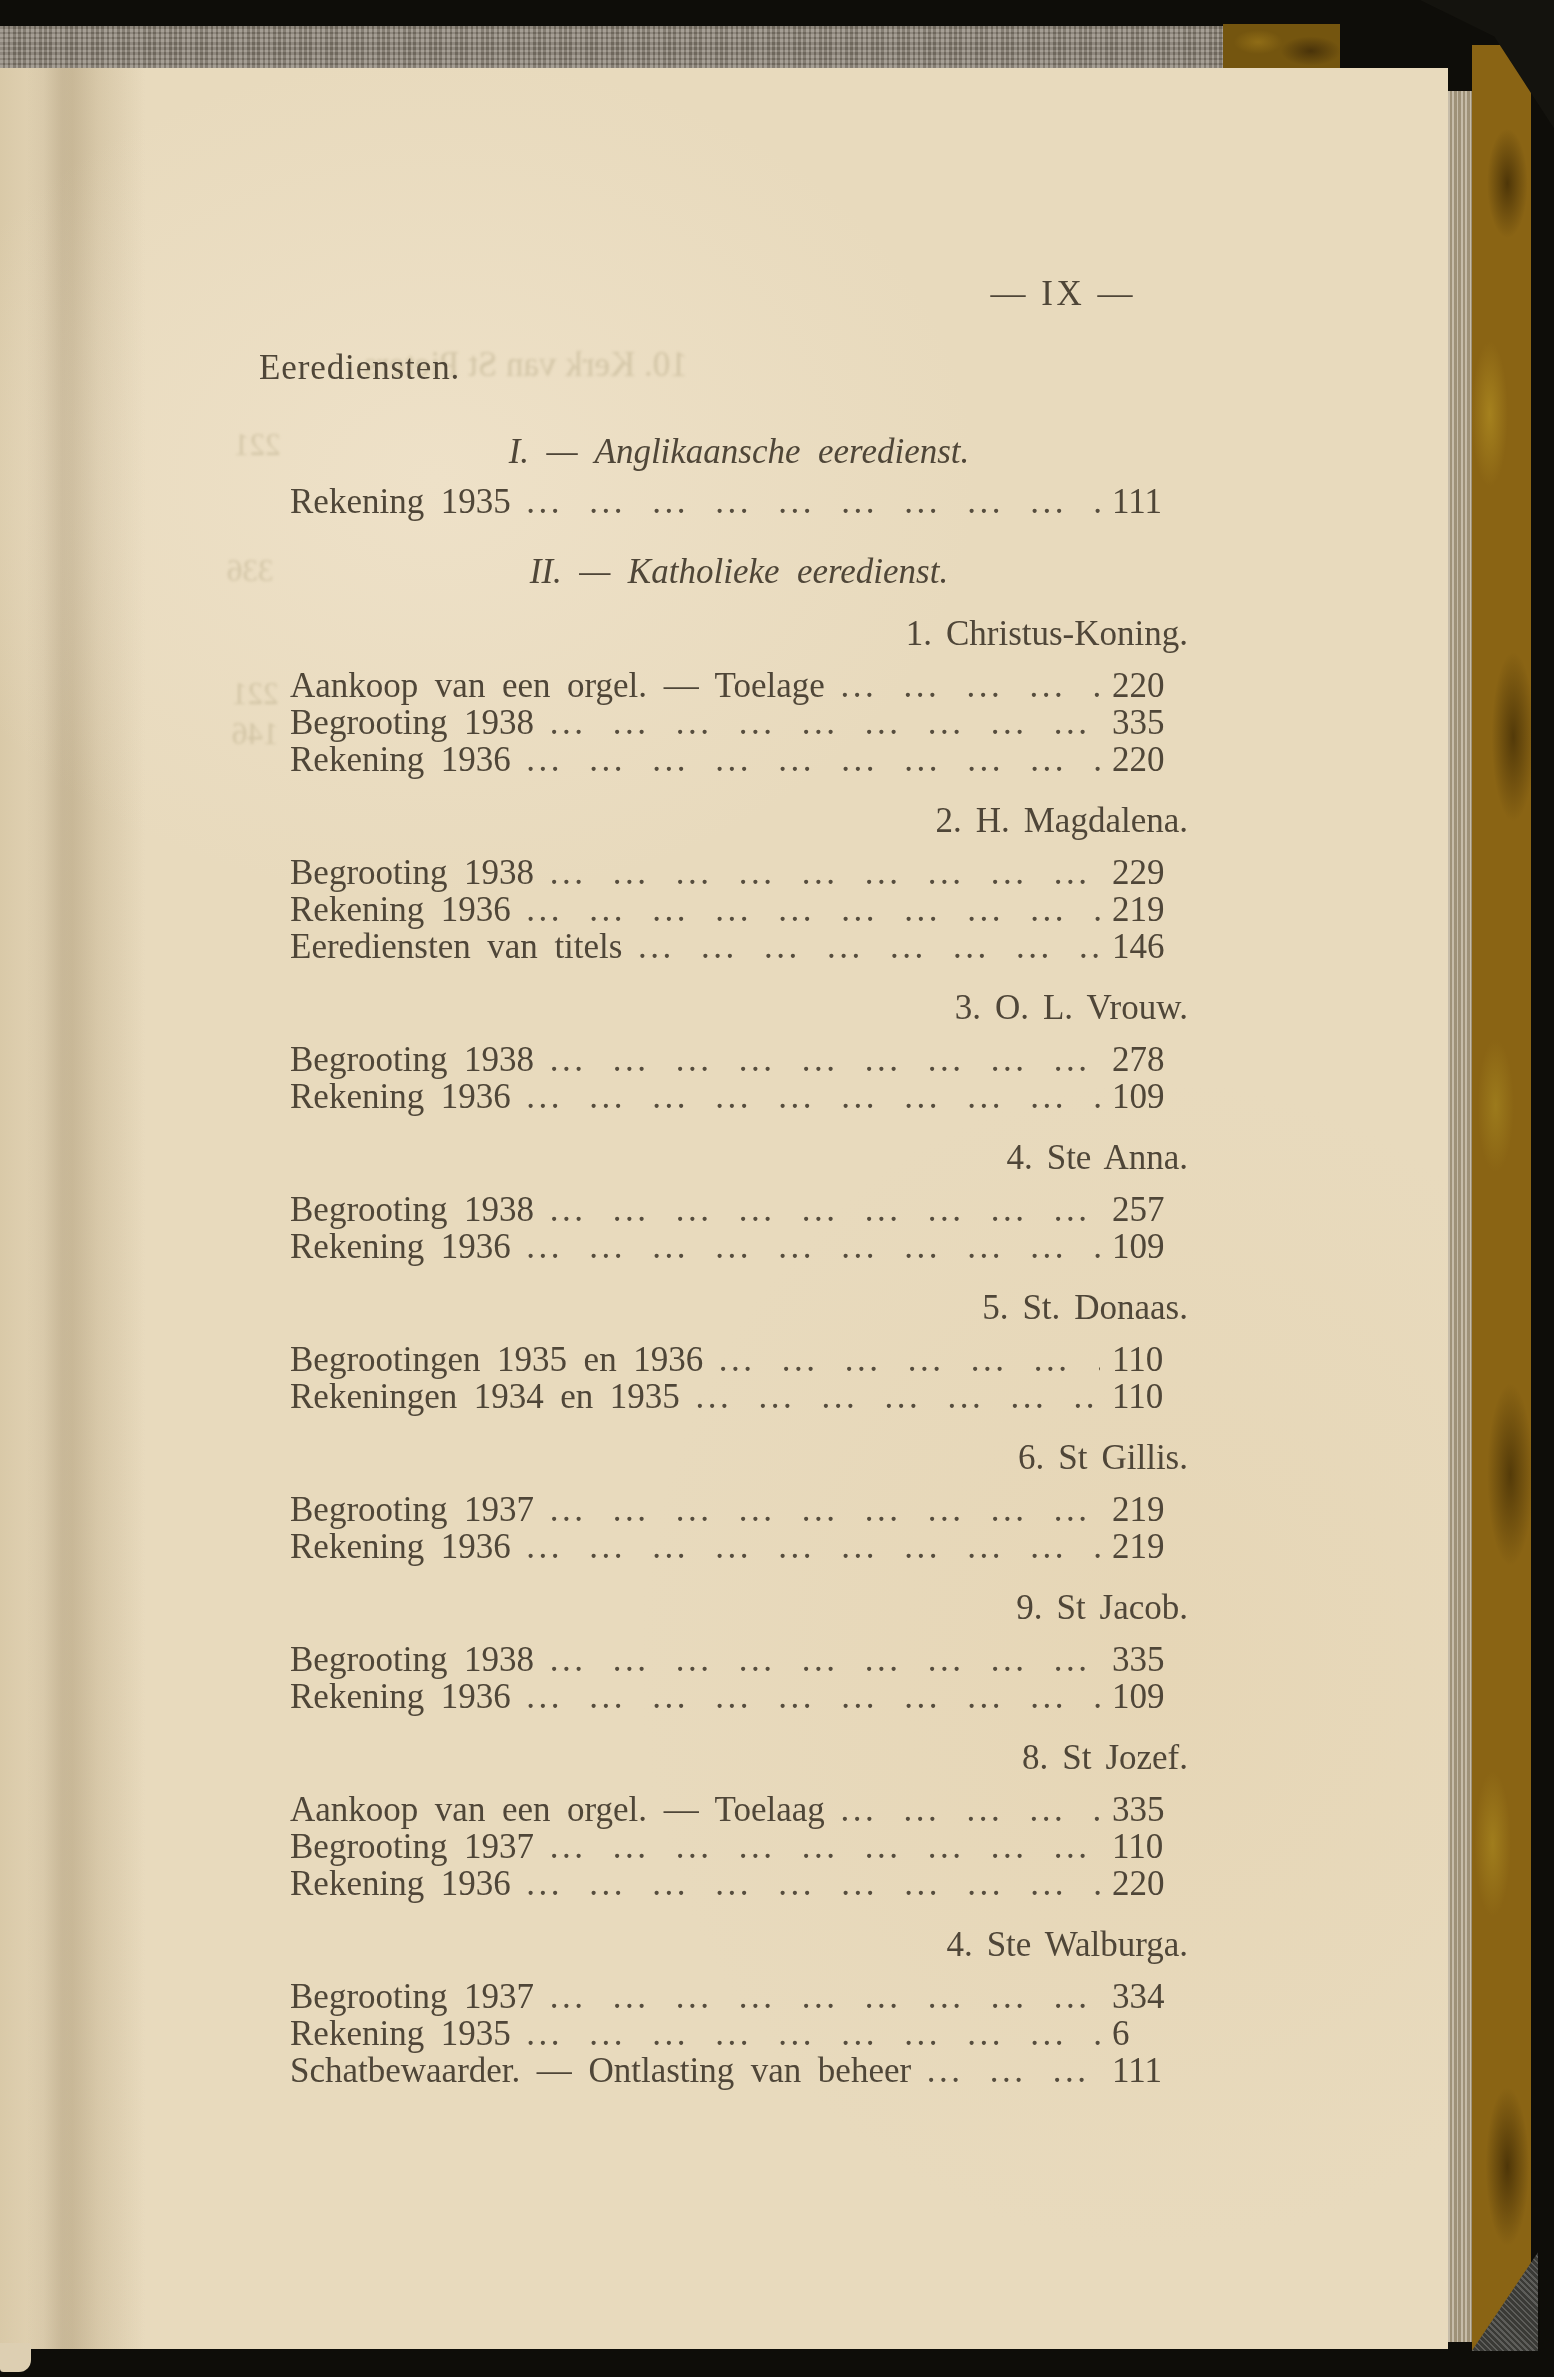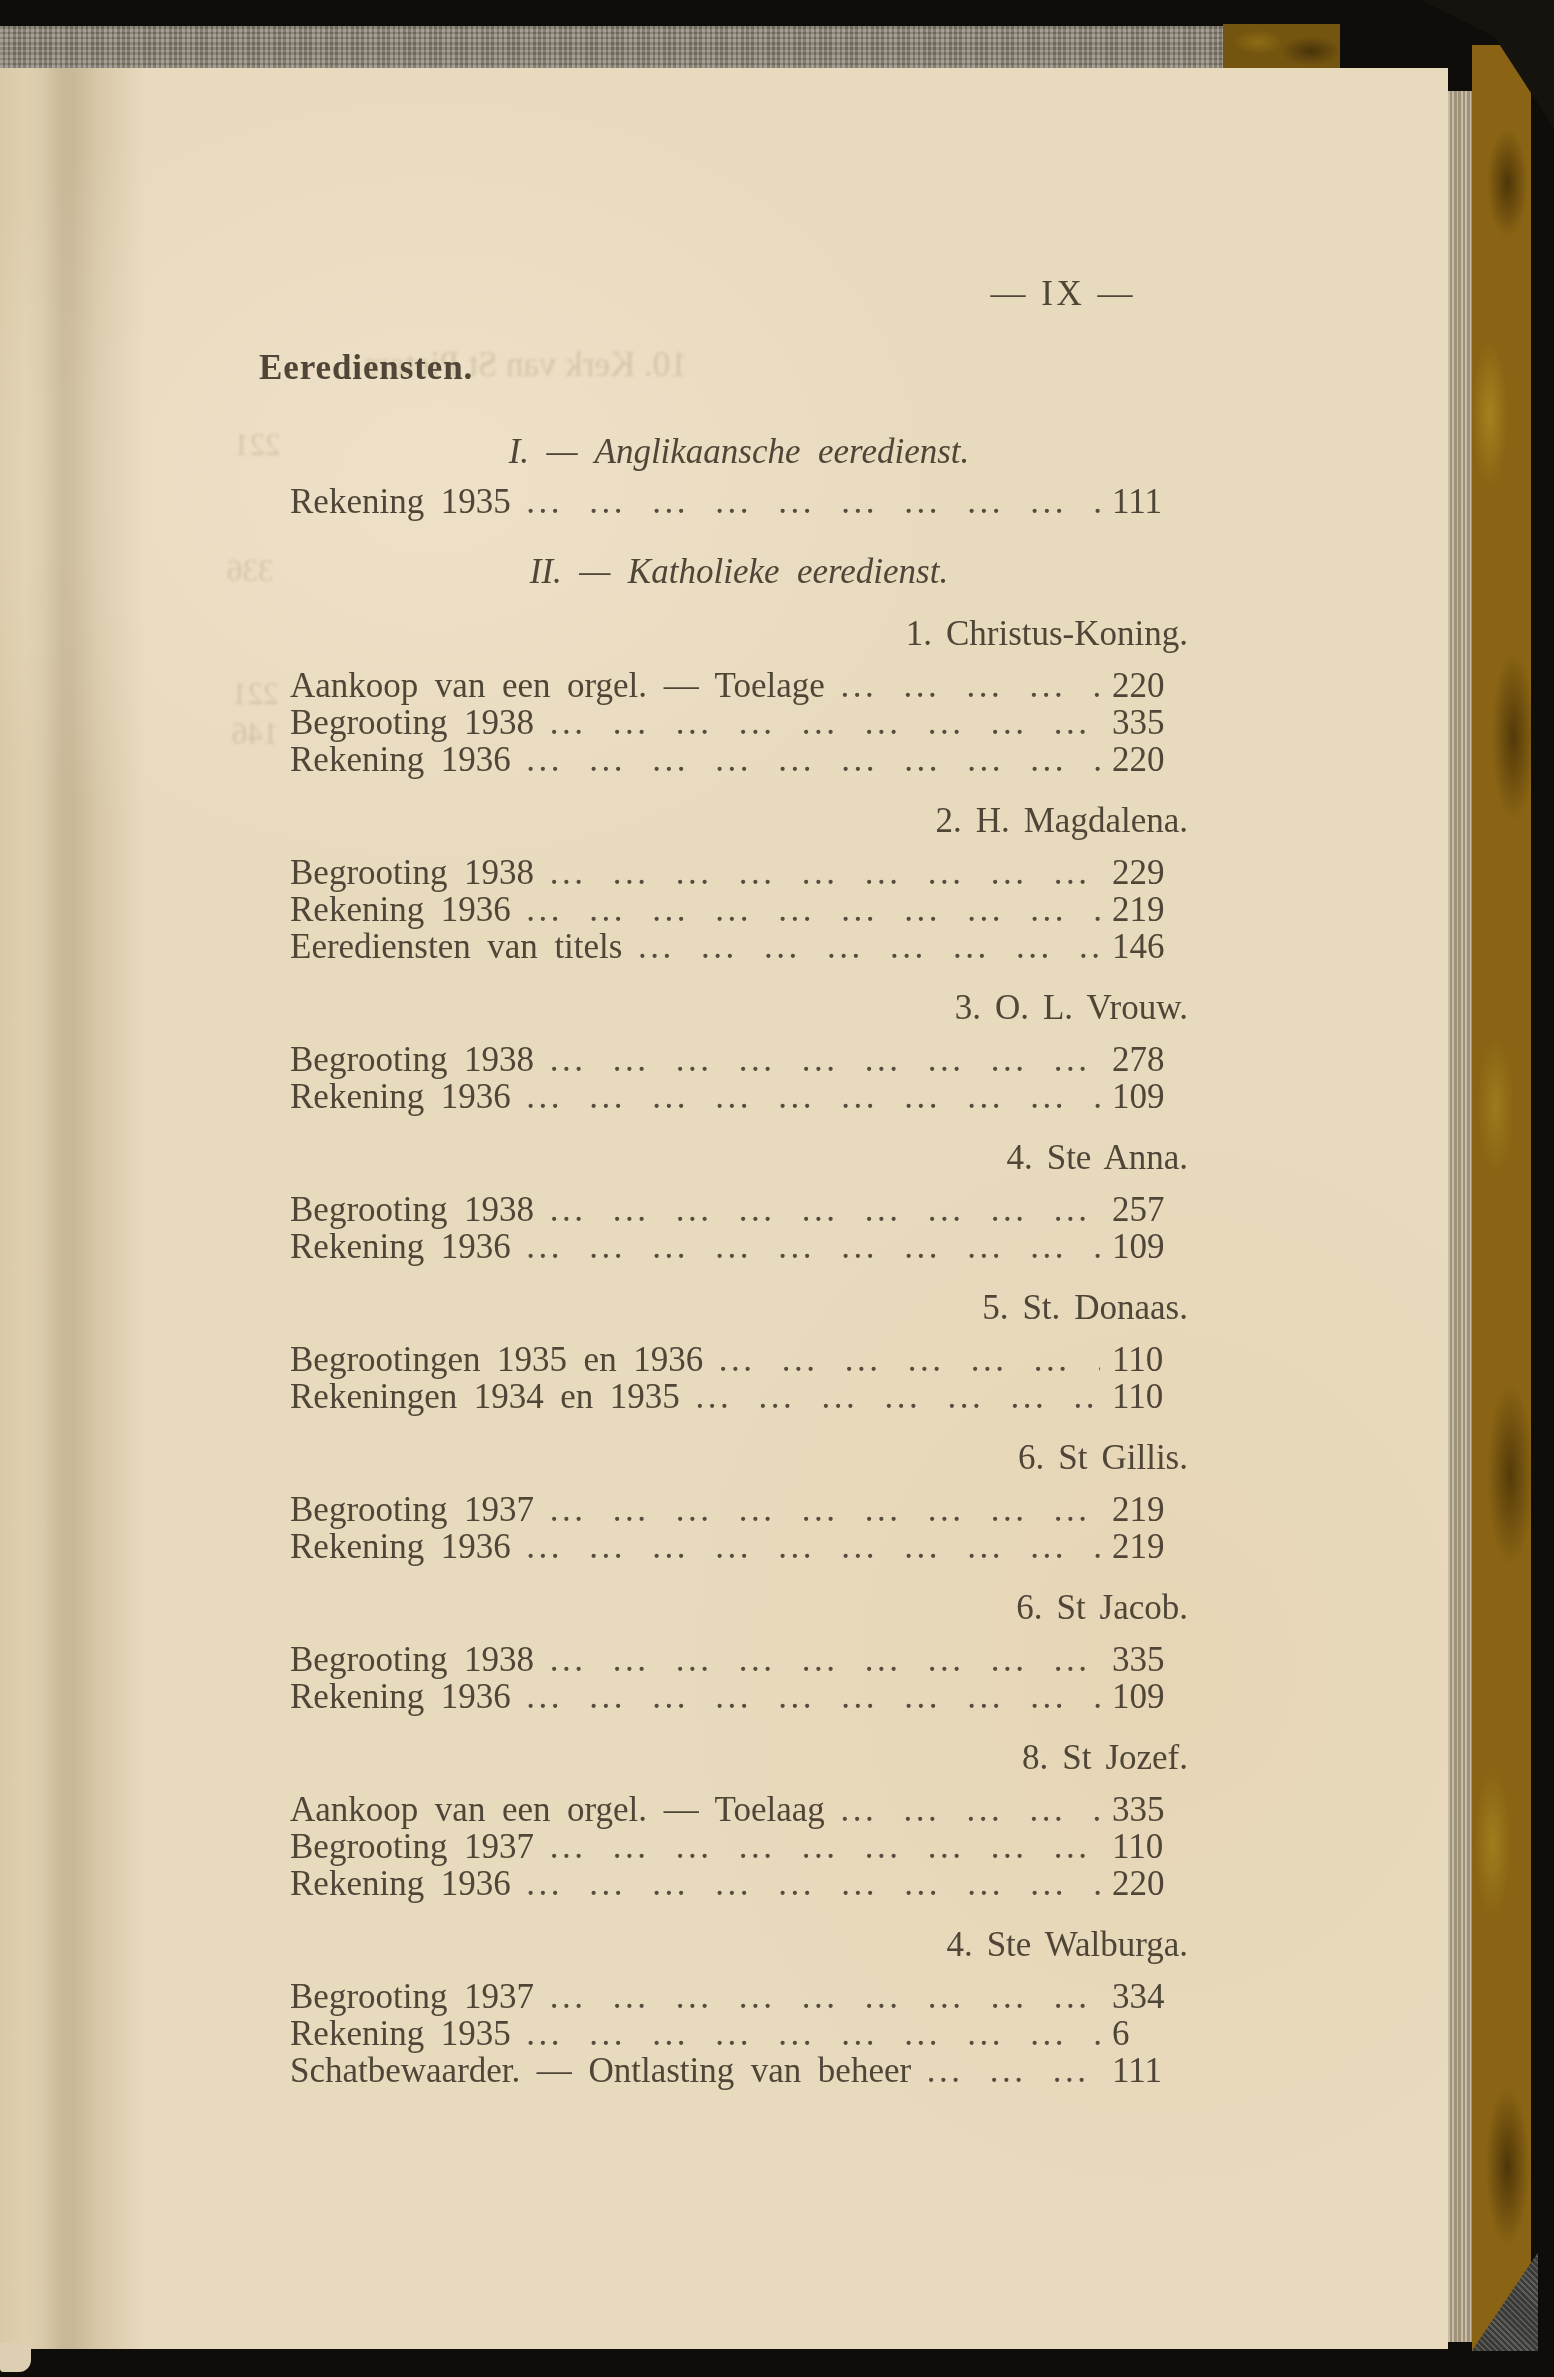--- a/index.html
+++ b/index.html
@@ -37,21 +37,21 @@
       radial-gradient(ellipse 779px 606px at 30% 18%,#eee1c8 0%,transparent 70%),
       radial-gradient(ellipse 693px 779px at 80% 70%,#e6d6b6 0%,transparent 75%),
       linear-gradient(90deg,#d9c9a8 0%,#e2d3b4 3%,#d6c6a5 5%,#e8dabd 10%);}
   .gutter-shadow{position:absolute;left:26px;top:0;width:121px;height:100%;
     background:linear-gradient(90deg,transparent 0%,rgba(120,100,70,.18) 30%,rgba(120,100,70,.05) 60%,transparent 100%);}
 
   
   .content{position:absolute;left:290px;top:275px;width:898px;color:#4f4638;font-size:35px;}
   .folio{position:relative;text-align:right;transform:translateX(-52px);letter-spacing:3.5px;
     height:38px;line-height:38px;margin-bottom:36px;}
-  .doc-title{font-weight:bold;margin-left:-31px;height:38px;line-height:38px;margin-bottom:46px;letter-spacing:0.9px;}
+  .doc-title{font-weight:normal;margin-left:-31px;height:38px;line-height:38px;margin-bottom:46px;letter-spacing:0.9px;}
   .part-heading{text-align:center;font-style:italic;margin:33px 0 12px;height:38px;line-height:38px;word-spacing:8.7px;}
   .sub-heading{text-align:right;margin:24px 0 14px;height:38px;line-height:38px;word-spacing:5.2px;}
   .toc-entry{display:flex;align-items:baseline;line-height:37px;height:37px;word-spacing:7.8px;white-space:nowrap;}
   .entry-label{flex:0 0 auto;min-width:215px;padding-right:15.6px;}
   .dot-leader{flex:1 1 auto;overflow:hidden;letter-spacing:3.5px;word-spacing:14px;color:#564d3e;}
   .entry-page{flex:0 0 76px;text-align:left;padding-left:12px;}
 
   
   .ghost{position:absolute;color:#a3966f;opacity:.34;filter:blur(1.7px);transform:scaleX(-1);
     font-size:33px;white-space:nowrap;pointer-events:none;}
@@ -176,21 +176,21 @@
             <span class="dot-leader">... ... ... ... ... ... ... ... ... ... ... ... ... ... ... ... ... ... ... ... ... ... ... ... </span>
             <span class="entry-page">219</span>
           </div>
           <div class="toc-entry">
             <span class="entry-label">Rekening 1936</span>
             <span class="dot-leader">... ... ... ... ... ... ... ... ... ... ... ... ... ... ... ... ... ... ... ... ... ... ... ... </span>
             <span class="entry-page">219</span>
           </div>
         </div>
         <div class="toc-section">
-          <div class="sub-heading">6. St Jacob.</div>
+          <div class="sub-heading">9. St Jacob.</div>
           <div class="toc-entry">
             <span class="entry-label">Begrooting 1938</span>
             <span class="dot-leader">... ... ... ... ... ... ... ... ... ... ... ... ... ... ... ... ... ... ... ... ... ... ... ... </span>
             <span class="entry-page">335</span>
           </div>
           <div class="toc-entry">
             <span class="entry-label">Rekening 1936</span>
             <span class="dot-leader">... ... ... ... ... ... ... ... ... ... ... ... ... ... ... ... ... ... ... ... ... ... ... ... </span>
             <span class="entry-page">109</span>
           </div>

